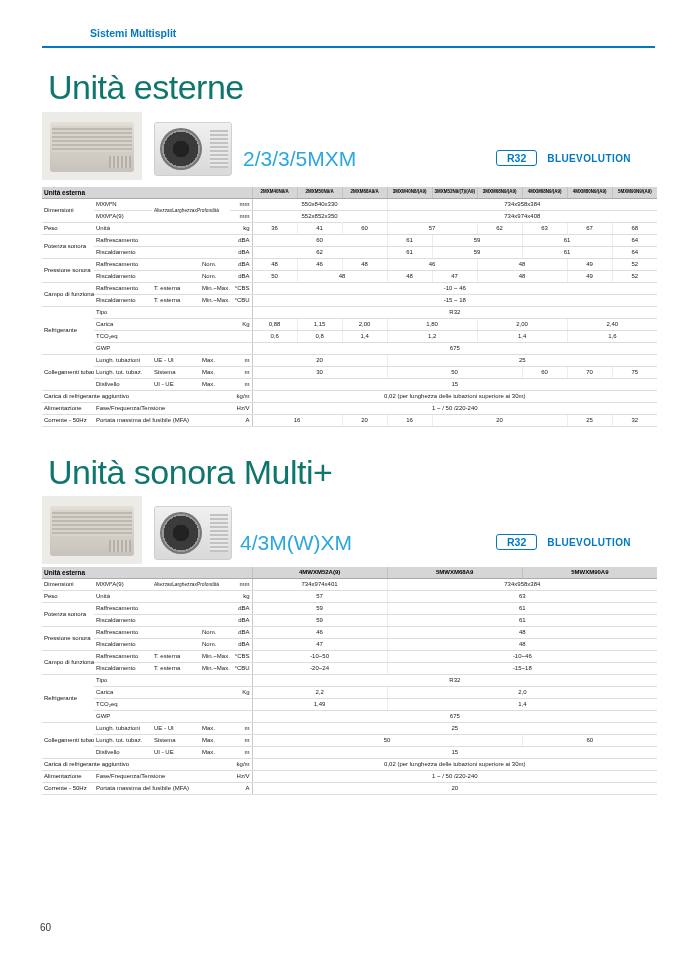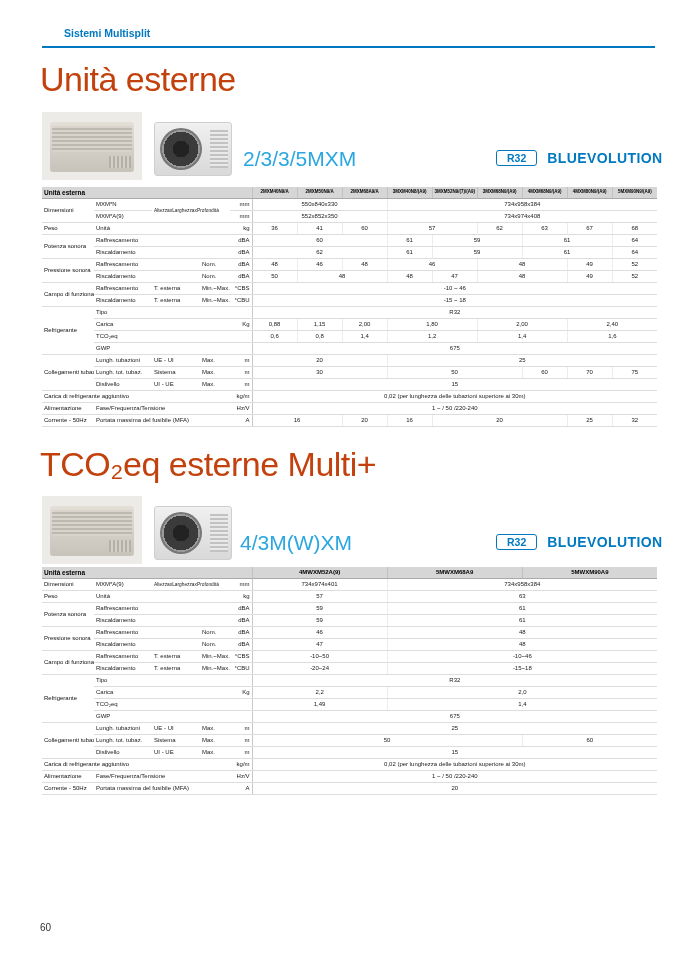--- a/index.html
+++ b/index.html
@@ -1,22 +1,22 @@
 <!DOCTYPE html>
 <html><head>
 <meta charset="utf-8">
 <style>
   html,body{margin:0;padding:0;background:#888;}
   .page{
     position:relative;width:678px;height:959px;background:#ffffff;
     font-family:"Liberation Sans", sans-serif;overflow:hidden;margin:0 auto;
   }
-  .eyebrow{position:absolute;left:28px;top:27px;font-size:10.5px;font-weight:bold;color:#0079c1;padding-left:36px;}
+  .eyebrow{position:absolute;left:54px;top:27px;font-size:10.5px;font-weight:bold;color:#0079c1;padding-left:36px;}
   .rule{position:absolute;left:42px;top:46px;width:613px;height:2px;background:#0079c1;}
-  .section-title{position:absolute;left:40px;font-size:34px;font-weight:400;color:#c2410c;letter-spacing:-0.5px;margin:0;}
+  .section-title{position:absolute;left:40px;font-size:34px;font-weight:400;color:#0f766e;letter-spacing:-0.5px;margin:8px;}
   .s1 .section-title{top:60px;}
   .s2 .section-title{top:445px;}
   
   .photo{position:absolute;overflow:hidden;}
   .photo-a{width:100px;height:68px;background:#ecebe7;}
   .photo-a .unit-body{position:absolute;left:8px;top:10px;right:8px;bottom:8px;border-radius:3px;
     background:linear-gradient(#e3ded6,#c8c3ba);}
   .photo-a .louvres{position:absolute;left:10px;right:10px;top:14px;height:26px;
     background:repeating-linear-gradient(#d8d3cb 0 2px,#beb9b0 2px 4px);border-radius:2px;}
   .photo-a .side-vent{position:absolute;right:11px;top:44px;width:22px;height:12px;
@@ -33,21 +33,21 @@
   .s2 .photo-a{left:42px;top:496px;}
   .s2 .photo-b{left:152px;top:500px;}
   .model-label{position:absolute;font-size:21px;color:#2aa7e0;font-weight:400;}
   .s1 .model-label{left:243px;top:147px;}
   .s2 .model-label{left:240px;top:531px;}
   .badge-row{position:absolute;display:flex;align-items:center;gap:10px;}
   .s1 .badge-row{left:496px;top:150px;}
   .s2 .badge-row{left:496px;top:534px;}
   .r32-badge{display:inline-block;border:1.5px solid #0079c1;border-radius:3px;color:#0079c1;
     font-weight:bold;font-size:10.5px;padding:1px 10px;background:#fff;}
-  .bluev{font-size:14px;font-weight:bold;color:#0079c1;letter-spacing:0.4px;}
+  .bluev{font-size:10px;font-weight:bold;color:#0079c1;letter-spacing:0.4px;}
   
   .spec{position:absolute;left:42px;border-collapse:collapse;table-layout:fixed;width:615px;
     font-size:6px;color:#1a1a1a;}
   .spec.t1{top:187px;}
   .spec.t2{top:567px;}
   .spec th,.spec td{padding:1px 2px;height:9px;line-height:1.1;overflow:hidden;white-space:nowrap;}
   .spec thead tr{background:#d6d6d6;}
   .spec thead th{border-bottom:1px solid #aaa;}
   .h-label{text-align:left;font-weight:bold;font-size:6.5px;padding-left:3px;color:#000;}
   .h-model{font-weight:bold;text-align:center;border-left:1px solid #c2c2c2;color:#000;}
@@ -285,21 +285,21 @@
             <td class="c-val">16</td>
             <td colspan="3" class="c-val">20</td>
             <td class="c-val">25</td>
             <td class="c-val">32</td>
           </tr>
         </tbody>
       </table>
   </section>
 
   <section class="s2">
-    <h1 class="section-title">TCO₂eq esterne Multi+</h1>
+    <h1 class="section-title">Unità sonora Multi+</h1>
 
     <div class="photo photo-a">
       <div class="unit-body"></div>
       <div class="louvres"></div>
       <div class="side-vent"></div>
     </div>
     <div class="photo photo-b">
       <div class="unit-body"></div>
       <div class="fan"></div>
       <div class="grille"></div>

